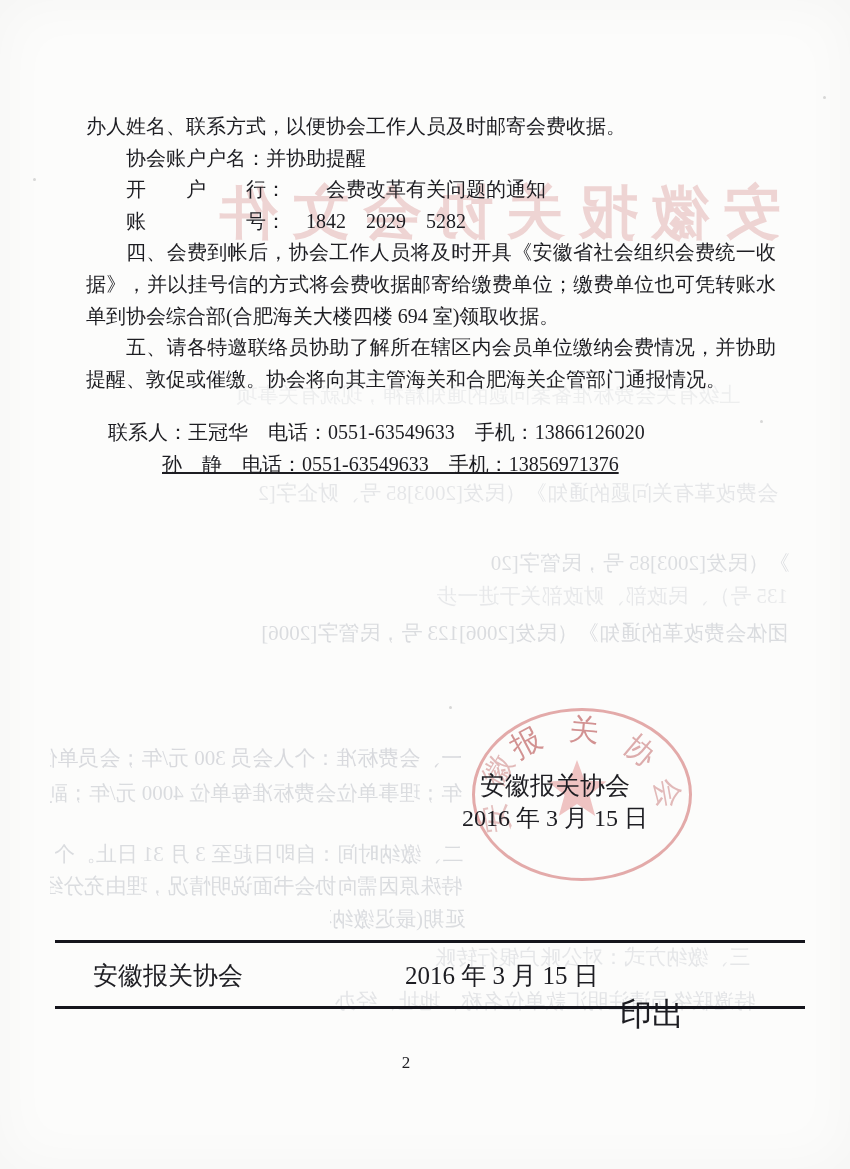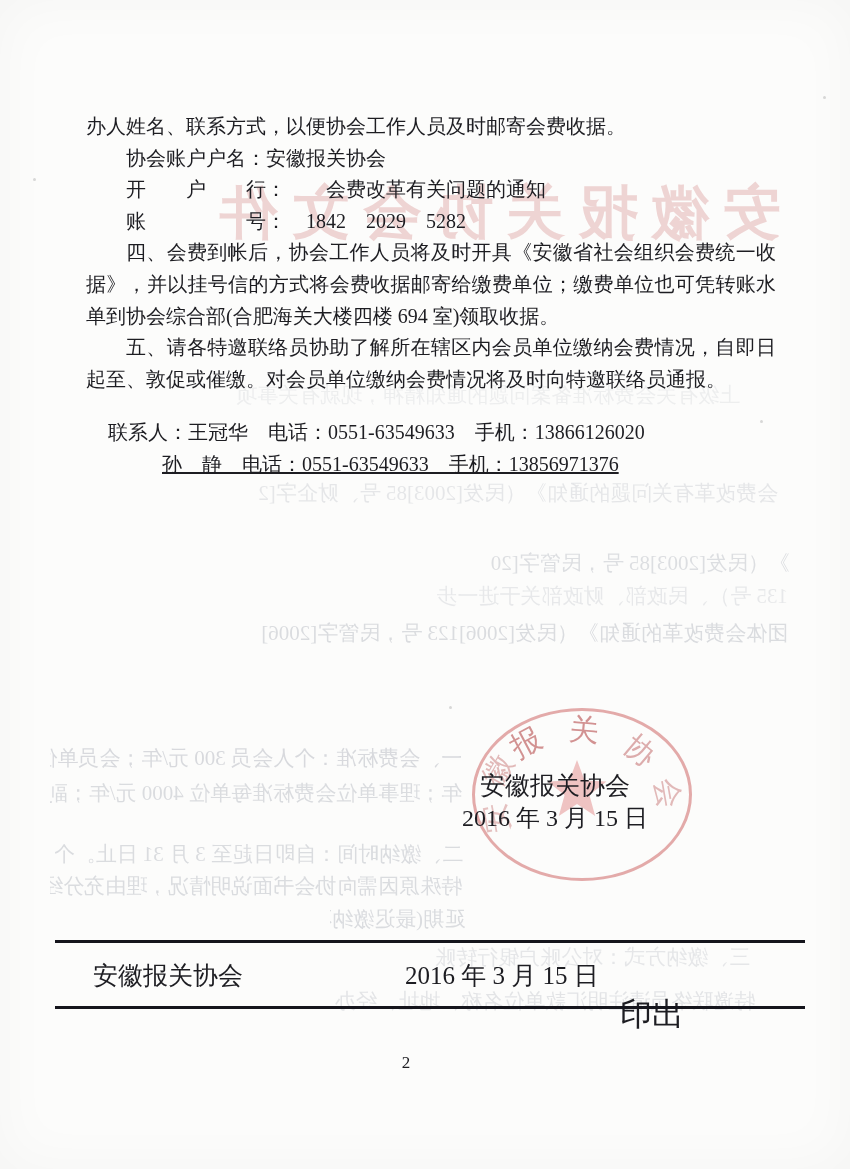--- a/index.html
+++ b/index.html
@@ -76,25 +76,25 @@
   <div class="ghost" style="left:50px;  top:745px; width:412px; opacity:.32;">一、会费标准：个人会员 300 元/年；会员单位 2000 元/</div>
   <div class="ghost" style="left:50px;  top:780px; width:412px; opacity:.30;">年；理事单位会费标准每单位 4000 元/年；副会长单位</div>
   <div class="ghost" style="left:55px;  top:841px; width:408px; opacity:.30;">二、缴纳时间：自即日起至 3 月 31 日止。个别确有</div>
   <div class="ghost" style="left:50px;  top:873px; width:412px; opacity:.30;">特殊原因需向协会书面说明情况，理由充分经协会酌情</div>
   <div class="ghost" style="left:330px; top:906px; width:135px; opacity:.30;">延期(最迟缴纳不得超过 6 月底)。</div>
   <div class="ghost" style="left:420px; top:944px; width:330px; opacity:.20;">三、缴纳方式：对公账户银行转账</div>
   <div class="ghost" style="left:285px; top:988px; width:470px; opacity:.22;">特邀联络员请注明汇款单位名称、地址、经办</div>
 
   <div class="body-text">
     <p>办人姓名、联系方式，以便协会工作人员及时邮寄会费收据。</p>
-    <p class="ind nowrap">协会账户户名：安徽报关协会</p>
+    <p class="ind nowrap">协会账户户名：并协助提醒</p>
     <p class="ind nowrap">开　　户　　行：　　会费改革有关问题的通知</p>
     <p class="ind nowrap">账　　　　　号：　1842　2029　5282</p>
     <p class="ind">四、会费到帐后，协会工作人员将及时开具《安徽省社会组织会费统一收据》，并以挂号信的方式将会费收据邮寄给缴费单位；缴费单位也可凭转账水单到协会综合部(合肥海关大楼四楼 694 室)领取收据。</p>
-    <p class="ind">五、请各特邀联络员协助了解所在辖区内会员单位缴纳会费情况，自即日起至、敦促或催缴。对会员单位缴纳会费情况将及时向特邀联络员通报。</p>
+    <p class="ind">五、请各特邀联络员协助了解所在辖区内会员单位缴纳会费情况，并协助提醒、敦促或催缴。协会将向其主管海关和合肥海关企管部门通报情况。</p>
     <p class="c1 nowrap">联系人：王冠华　电话：0551-63549633　手机：13866126020</p>
     <p class="c2 nowrap">孙　静　电话：0551-63549633　手机：13856971376</p>
   </div>
 
   <div class="seal">
     <span class="ring" style="left:6px;  top:92px;  transform:rotate(-100deg); opacity:.45;">安</span>
     <span class="ring" style="left:8px;  top:44px;  transform:rotate(-60deg);  opacity:.50;">徽</span>
     <span class="ring" style="left:36px; top:17px;  transform:rotate(-28deg);  opacity:.80;">报</span>
     <span class="ring" style="left:94px; top:4px;   transform:rotate(5deg);    opacity:.80;">关</span>
     <span class="ring" style="left:150px;top:25px;  transform:rotate(40deg);   opacity:.60;">协</span>

